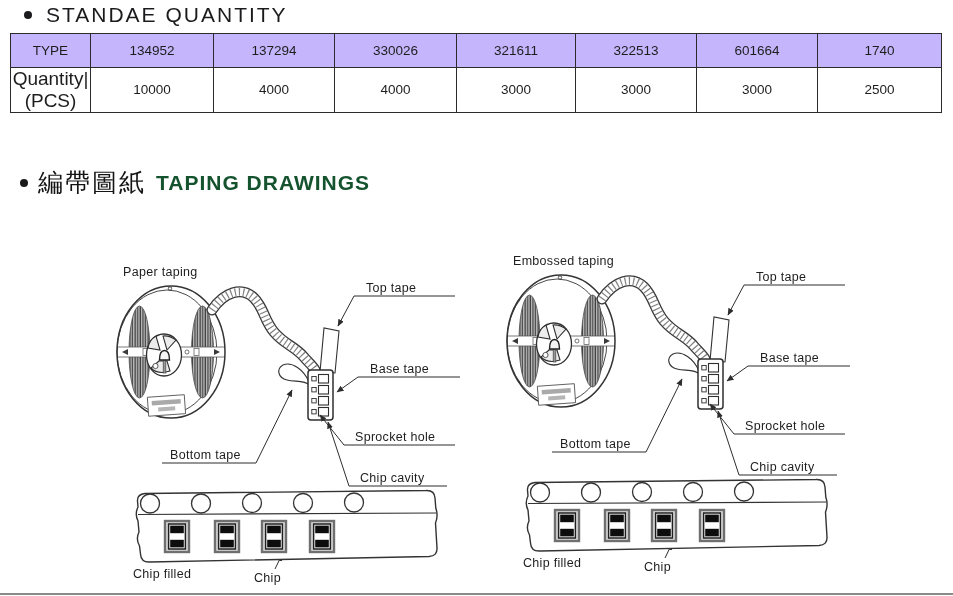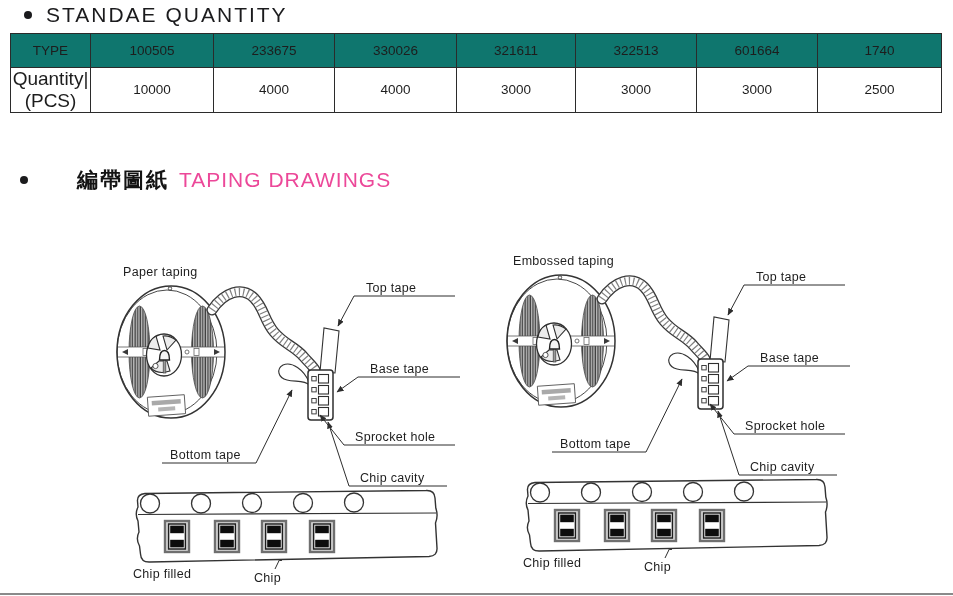--- a/index.html
+++ b/index.html
@@ -6,33 +6,33 @@
   body{
     width:953px;height:596px;position:relative;overflow:hidden;
     background:#ffffff;color:#1c1c1c;
     font-family:"Liberation Sans",sans-serif;
   }
   .heading{position:absolute;display:flex;align-items:center;text-align:right;}
   .heading .bullet{width:8px;height:8px;border-radius:50%;background:#1b1b1d;flex:0 0 auto;}
   #heading-quantity{top:3px;left:24px;gap:14px;}
   #heading-quantity .txt{font-size:21px;letter-spacing:2px;color:#1b1b1d;}
   #heading-taping{top:166px;left:20px;gap:10px;}
-  #heading-taping .cjk{font-size:21px;font-weight:bold;letter-spacing:2px;color:#141414;margin-left:39px;}
-  #heading-taping .en{font-size:21px;letter-spacing:1px;color:#ec4899;}
+  #heading-taping .cjk{font-size:25px;font-weight:normal;letter-spacing:2px;color:#141414;}
+  #heading-taping .en{font-size:21px;letter-spacing:1px;color:#14532d;font-weight:bold;}
 
   table.qty{
     position:absolute;left:10px;top:33px;width:931px;
     border-collapse:collapse;table-layout:fixed;
     font-size:13.5px;color:#1d1d1d;
   }
   table.qty td{
     border:1.6px solid #2b2b2b;text-align:center;vertical-align:middle;
     height:33px;padding:0;overflow:hidden;
   }
-  table.qty tr.head td{background:#0f766e;}
+  table.qty tr.head td{background:#c4b5fd;}
   table.qty .twoline{line-height:1.15;font-size:19px;}
 
   .diagram{position:absolute;width:370px;height:332px;text-decoration:underline;}
   #diagram-paper{left:108px;top:256px;}
   #diagram-embossed{left:498px;top:245px;}
   .diagram svg{display:block;}
   .diagram text{
     font-size:12.5px;fill:#1e1e1e;letter-spacing:0.3px;
     font-family:"Liberation Sans",sans-serif;
   }
@@ -53,22 +53,22 @@
       <col style="width:121px">
       <col style="width:122px">
     <col style="width:119px">
       <col style="width:121px">
       <col style="width:121px">
       <col style="width:124px">
   </colgroup>
   <tbody>
       <tr class="head">
     <td>TYPE</td>
-    <td>100505</td>
-    <td>233675</td>
+    <td>134952</td>
+    <td>137294</td>
     <td>330026</td>
     <td>321611</td>
     <td>322513</td>
     <td>601664</td>
     <td>1740</td>
   </tr>
   <tr>
     <td class="twoline">
       <div>Quantity|</div>
       <div>(PCS)</div>

